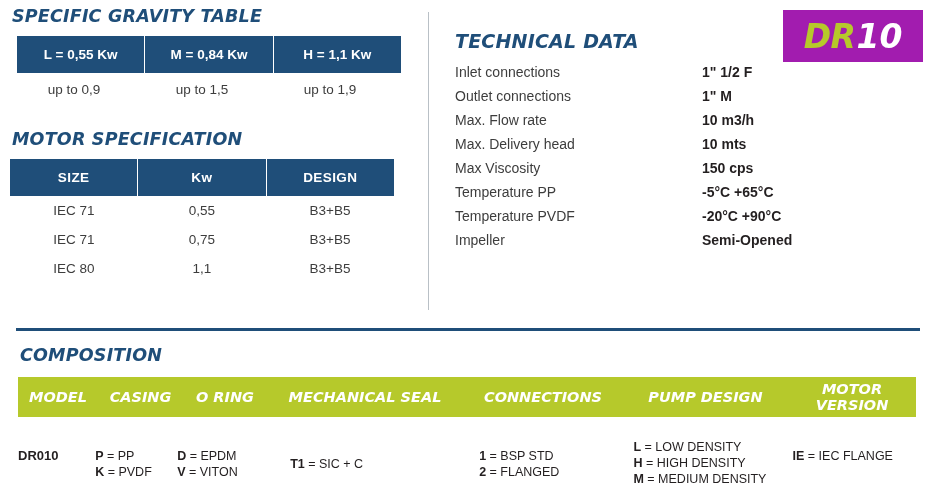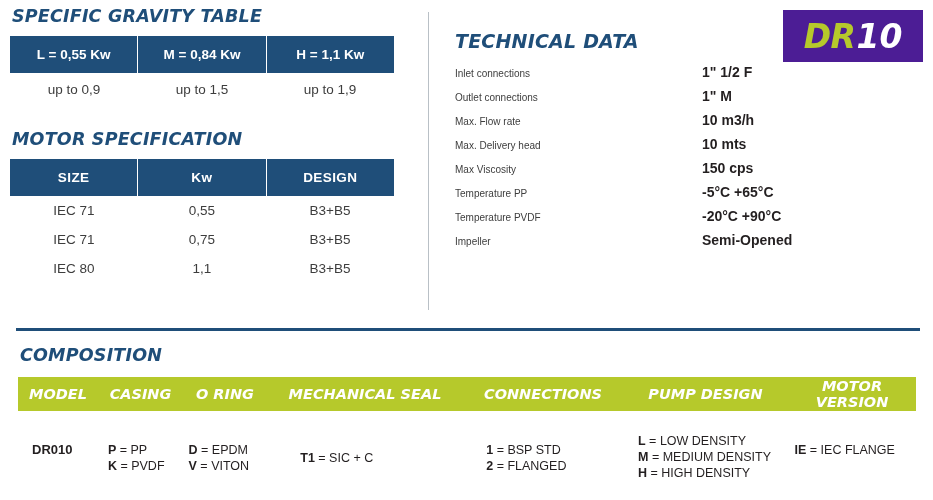--- a/index.html
+++ b/index.html
@@ -41,20 +41,21 @@
     top: 6px;
     width: 400px;
   }
 
   .sg-title { margin: 0 0 10px 2px; }
 
   .sg-table {
     display: flex;
     width: 384px;
     border-collapse: collapse;
+    margin-left: 7px;
   }
   .sg-cell {
     flex: 1;
     background: #1f4e79;
     color: #ffffff;
     font-weight: bold;
     font-size: 13.5px;
     text-align: center;
     padding: 11px 0 11px 0;
     border-right: 1px solid #ffffff;
@@ -115,37 +116,37 @@
     width: 420px;
   }
   .tech-title { margin: 0 0 12px 0; }
   .tech-row {
     display: flex;
     align-items: baseline;
     margin-bottom: 8px;
   }
   .tech-label {
     width: 247px;
-    font-size: 10px;
+    font-size: 14px;
     color: #3d3d3d;
   }
   .tech-value {
     font-size: 14px;
     font-weight: bold;
     color: #231f20;
   }
 
   
   .dr-badge {
     position: absolute;
     right: 10px;
     top: 10px;
     width: 140px;
     height: 52px;
-    background: #4c1d95;
+    background: #a21caf;
     display: flex;
     align-items: center;
     justify-content: center;
     box-sizing: border-box;
   }
   .dr-badge .dr {
     color: #b6c92b;
     font-weight: bold;
     font-style: italic;
     font-size: 33px;
@@ -183,21 +184,21 @@
 
   .comp-header {
     display: flex;
     width: 898px;
     background: #b6c92b;
     color: #ffffff;
     font-weight: bold;
     font-style: italic;
     font-size: 14.5px;
     font-family: "DejaVu Sans", sans-serif;
-    height: 34px;
+    height: 40px;
     align-items: center;
   }
   .comp-header > div { text-align: center; }
 
   .c1 { width: 80px; }
   .c2 { width: 85px; }
   .c3 { width: 84px; }
   .c4 { width: 196px; }
   .c5 { width: 160px; }
   .c6 { width: 165px; }
@@ -212,21 +213,20 @@
   }
   .comp-body > div { text-align: left; }
   .comp-body b { font-weight: bold; }
   .comp-line { line-height: 16px; white-space: nowrap; }
 
   .model-cell {
     font-weight: bold;
     font-size: 13px;
     padding-top: 9px;
     text-align: center;
-    margin-left: 14px;
   }
   .pad-t9 { padding-top: 9px; }
 </style>
 </head>
 <body>
 
 <div class="page">
 
   <div class="dr-badge">
     <span class="dr">DR</span>
@@ -368,25 +368,25 @@
         <div class="comp-line">
           <b>2</b><span> = FLANGED</span>
         </div>
       </div>
 
       <div class="c6">
         <div class="comp-line">
           <b>L</b><span> = LOW DENSITY</span>
         </div>
         <div class="comp-line">
+          <b>H</b><span> = HIGH DENSITY</span>
+        </div>
+        <div class="comp-line">
           <b>M</b><span> = MEDIUM DENSITY</span>
         </div>
-        <div class="comp-line">
-          <b>H</b><span> = HIGH DENSITY</span>
-        </div>
       </div>
 
       <div class="c7 pad-t9">
         <div class="comp-line">
           <b>IE</b><span> = IEC FLANGE</span>
         </div>
       </div>
 
     </div>
   </div>

